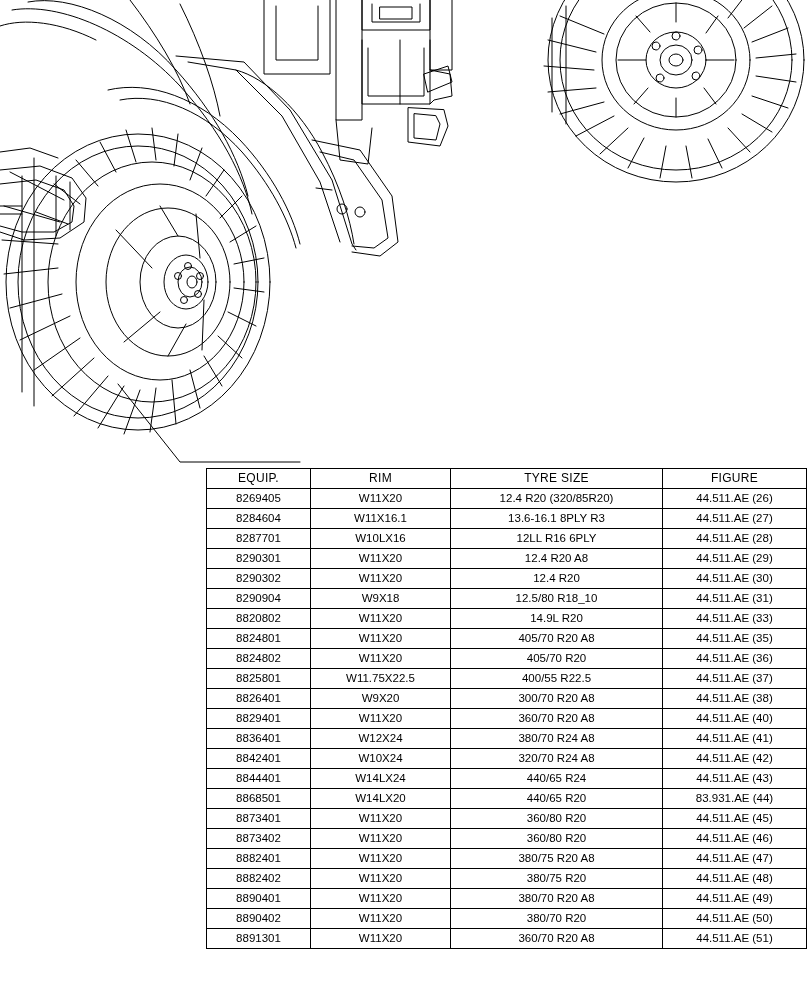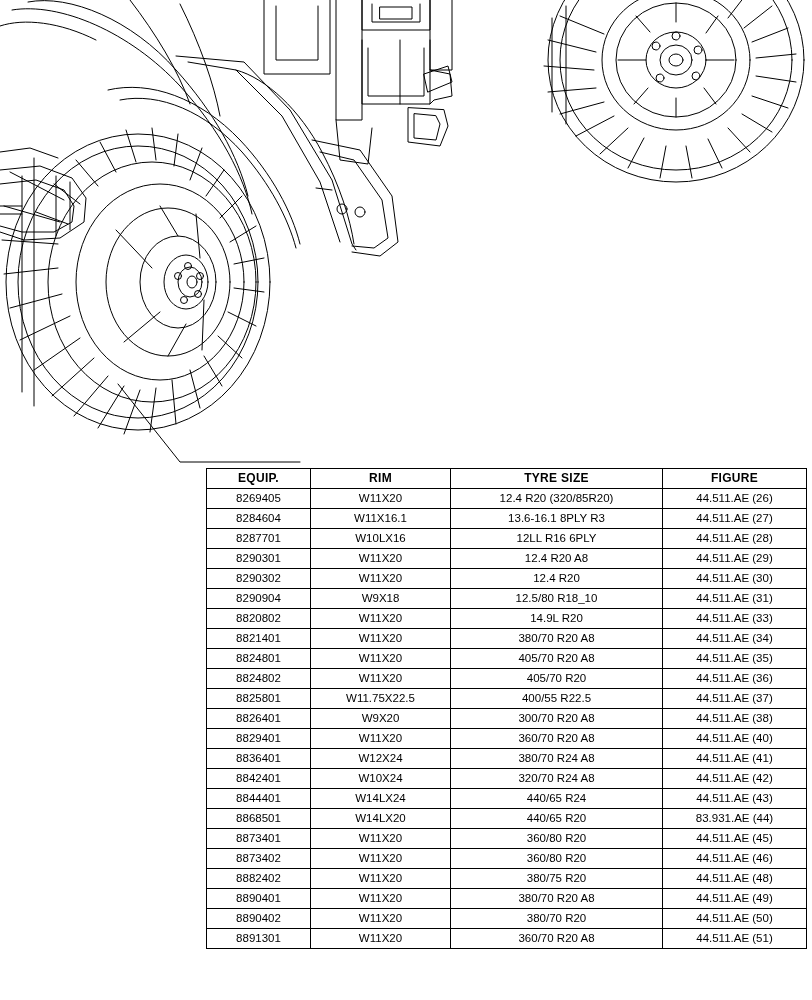--- a/index.html
+++ b/index.html
@@ -41,21 +41,21 @@
     font-size: 11.5px;
     text-align: center;
     height: 19px;
     line-height: 19px;
     padding: 0;
     color: #000000;
     overflow: hidden;
     white-space: nowrap;
   }
   table.parts-table th {
-    font-weight: bold;
+    font-weight: normal;
     font-size: 12px;
     letter-spacing: 0.3px;
     text-align: center;
   }
   col.c-equip { width: 104px; }
   col.c-rim   { width: 140px; }
   col.c-tyre  { width: 212px; }
   col.c-fig   { width: 144px; }
 </style>
 </head>
@@ -215,26 +215,20 @@
           <td>12.5/80 R18_10</td>
           <td>44.511.AE (31)</td>
         </tr>
       <tr>
           <td>8820802</td>
           <td>W11X20</td>
           <td>14.9L R20</td>
           <td>44.511.AE (33)</td>
         </tr>
       <tr>
-          <td>8821401</td>
-          <td>W11X20</td>
-          <td>380/70 R20 A8</td>
-          <td>44.511.AE (34)</td>
-        </tr>
-      <tr>
           <td>8824801</td>
           <td>W11X20</td>
           <td>405/70 R20 A8</td>
           <td>44.511.AE (35)</td>
         </tr>
       <tr>
           <td>8824802</td>
           <td>W11X20</td>
           <td>405/70 R20</td>
           <td>44.511.AE (36)</td>
@@ -287,20 +281,26 @@
           <td>360/80 R20</td>
           <td>44.511.AE (45)</td>
         </tr>
       <tr>
           <td>8873402</td>
           <td>W11X20</td>
           <td>360/80 R20</td>
           <td>44.511.AE (46)</td>
         </tr>
       <tr>
+          <td>8882401</td>
+          <td>W11X20</td>
+          <td>380/75 R20 A8</td>
+          <td>44.511.AE (47)</td>
+        </tr>
+      <tr>
           <td>8882402</td>
           <td>W11X20</td>
           <td>380/75 R20</td>
           <td>44.511.AE (48)</td>
         </tr>
       <tr>
           <td>8890401</td>
           <td>W11X20</td>
           <td>380/70 R20 A8</td>
           <td>44.511.AE (49)</td>

